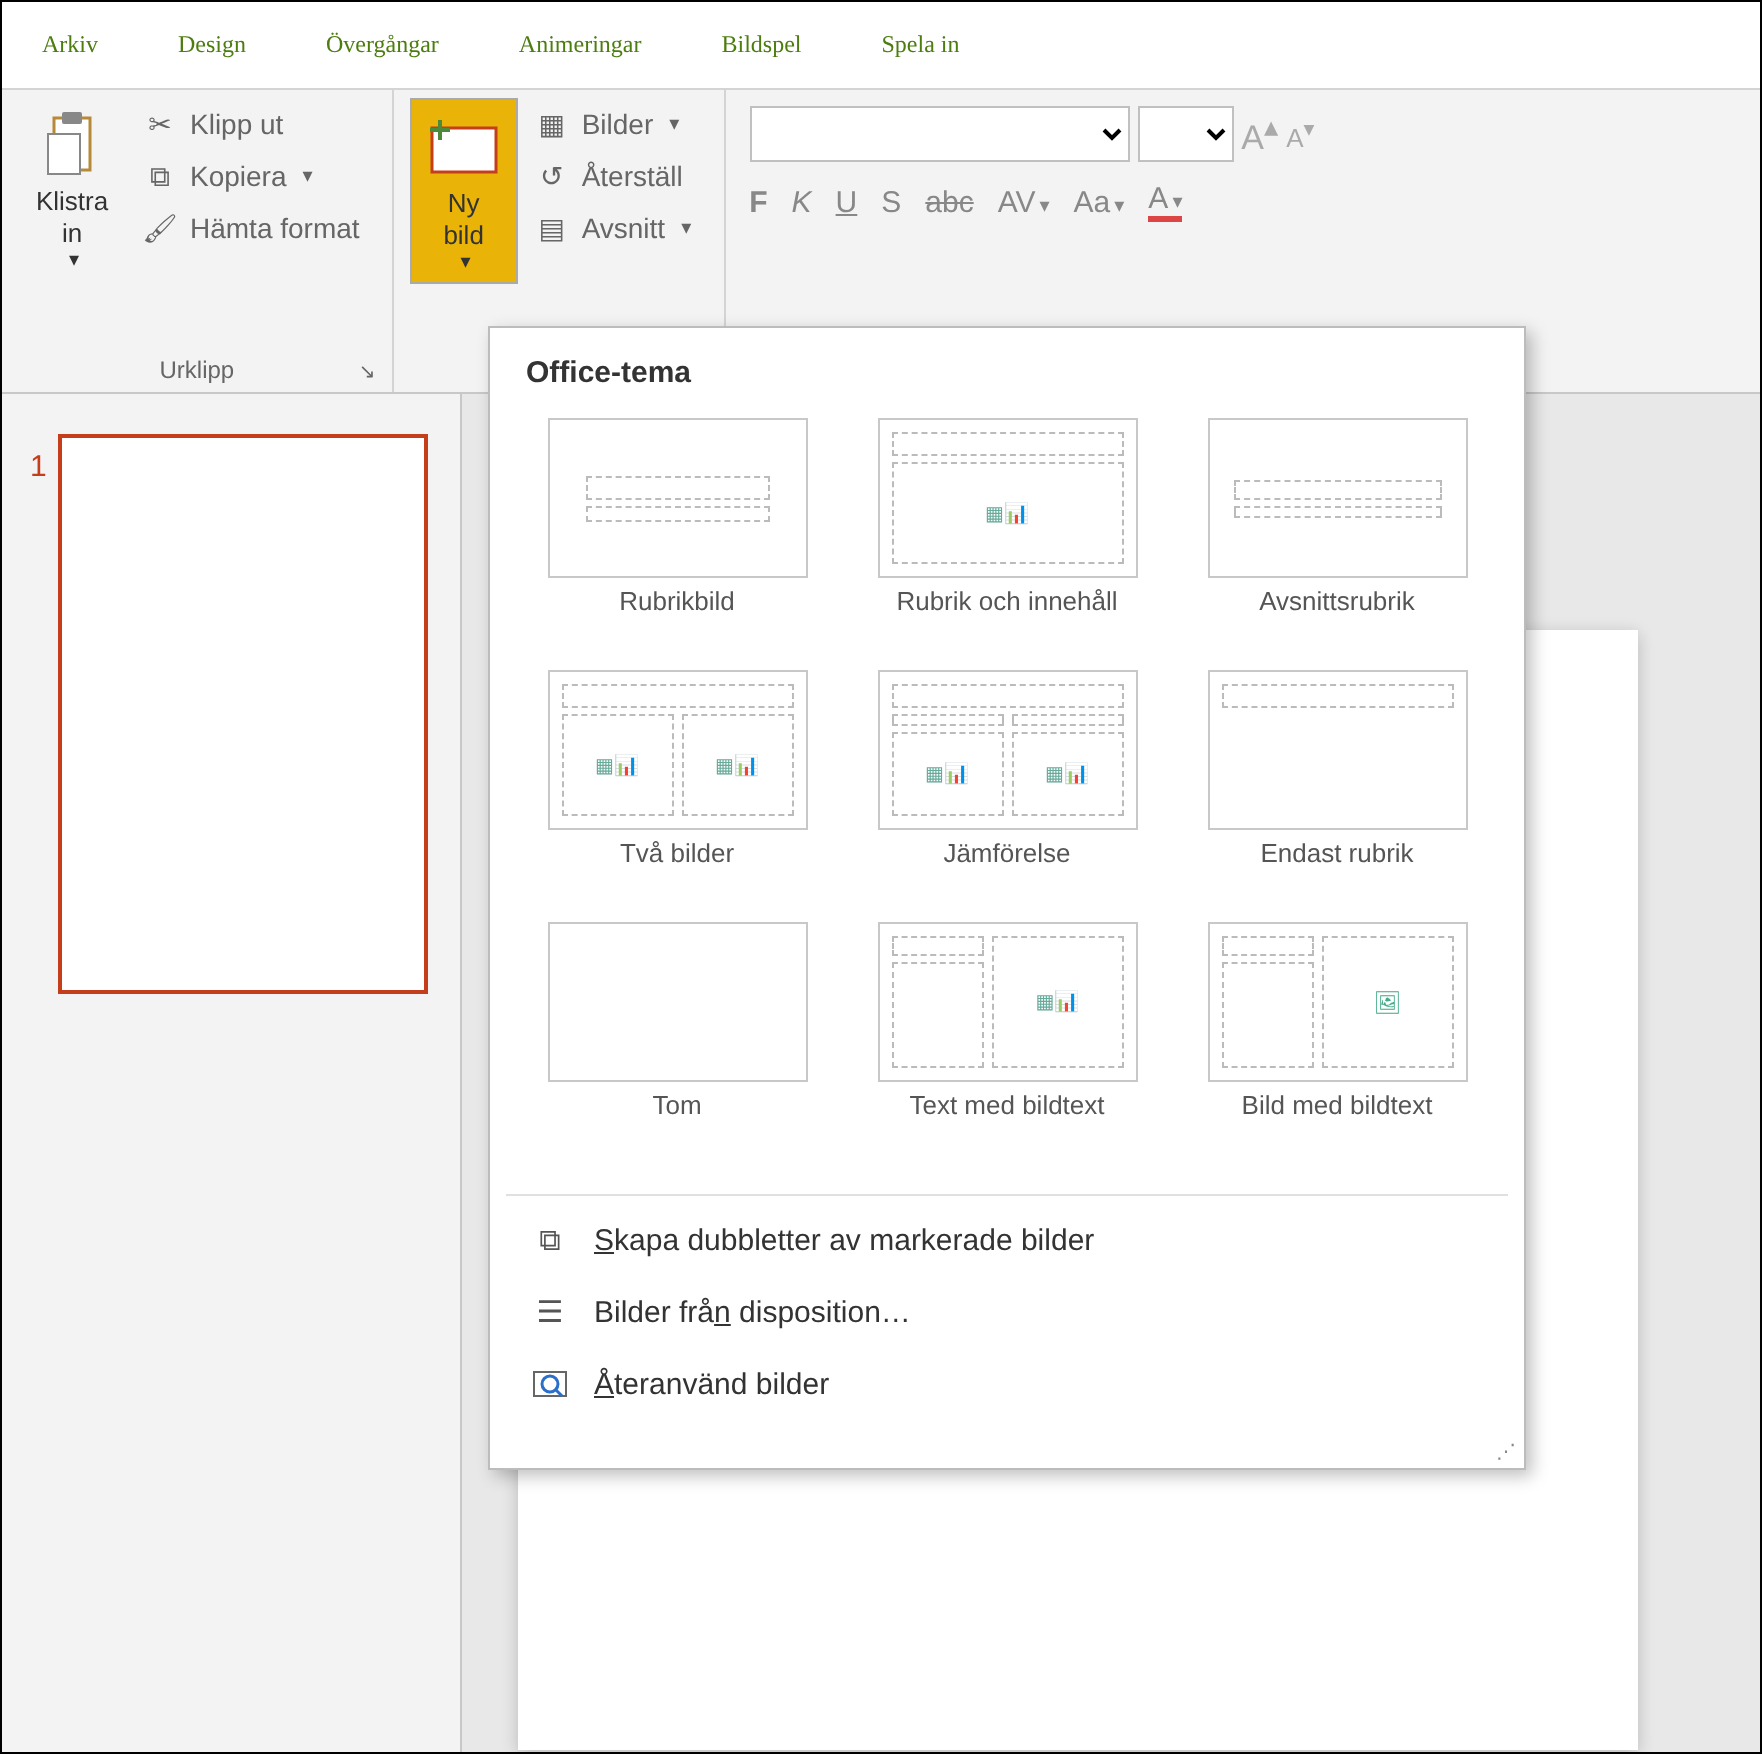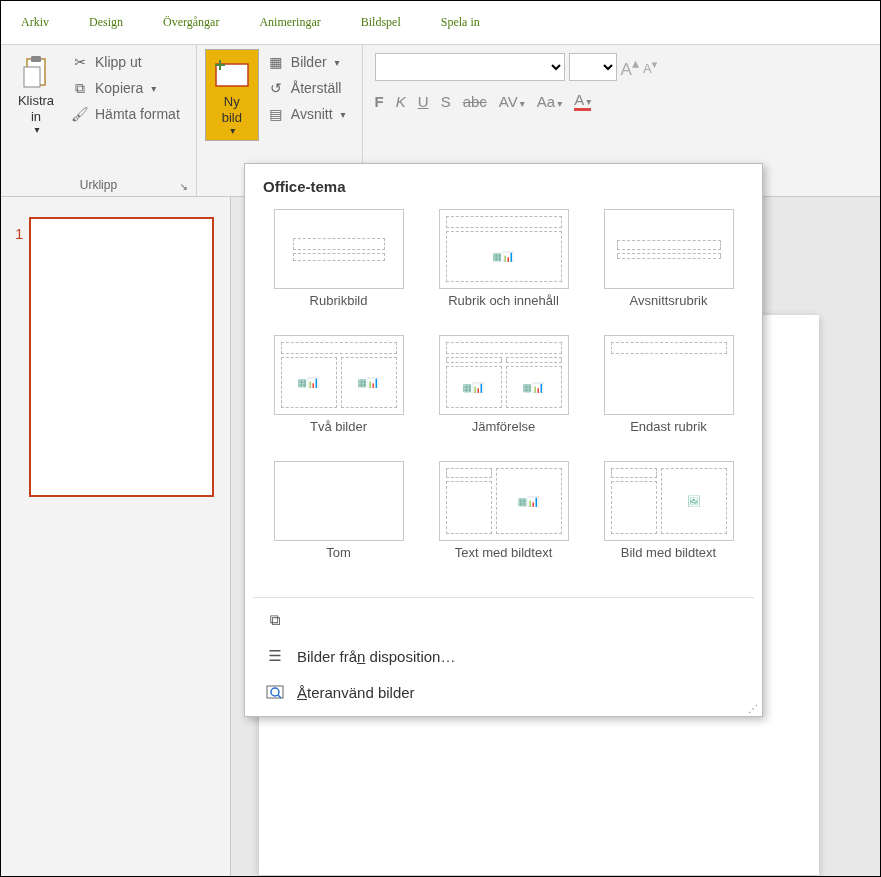--- a/index.html
+++ b/index.html
@@ -34,21 +34,21 @@
 
 
 .workspace { display: flex; position: absolute; top: 196px; left: 0; right: 0; bottom: 0; background: #e8e8e8; }
 .thumb-panel { width: 230px; background: #f3f3f3; border-right: 1px solid #c8c8c8; padding: 20px 10px; }
 .thumb-num { color: #c43e1c; font-size: 15px; position: absolute; left: 14px; top: 224px; }
 .thumb { width: 185px; height: 280px; background: #fff; border: 2px solid #c43e1c; margin-left: 18px; }
 .canvas-area { flex: 1; background: #e8e8e8; position: relative; }
 .canvas { position: absolute; left: 28px; top: 118px; width: 560px; height: 560px; background: #fff; box-shadow: 0 2px 8px rgba(0,0,0,0.2); }
 
 
-.menu { position: absolute; left: 243px; top: 162px; width: 519px; background: #fff; border: 1px solid #bcbcbc; box-shadow: 3px 3px 8px rgba(0,0,0,0.25); z-index: 10; padding-bottom: 6px; }
+.menu { position: absolute; left: 243px; top: 162px; width: 519px; background: #fff; border: 1px solid #bcbcbc; box-shadow: 3px 3px 8px rgba(0,0,0,0.25); z-index: 10; padding-bottom: 24px; }
 .menu-title { font-weight: 600; font-size: 15px; padding: 14px 18px 6px 18px; color: #333; }
 .layout-grid { display: grid; grid-template-columns: repeat(3, 1fr); gap: 10px 18px; padding: 8px 20px 16px 20px; }
 .layout-item { display: flex; flex-direction: column; align-items: center; cursor: pointer; }
 .layout-preview { width: 130px; height: 80px; border: 1px solid #c8c8c8; background: #fff; padding: 6px; display: flex; flex-direction: column; gap: 3px; }
 .layout-item .lbl { font-size: 13px; color: #555; text-align: center; margin-top: 4px; line-height: 1.2; min-height: 32px; }
 .ph { border: 1px dashed #bbb; }
 .ph-title { height: 12px; }
 .ph-row { display: flex; gap: 4px; flex: 1; }
 .ph-col { flex: 1; border: 1px dashed #bbb; display:flex; align-items:center; justify-content:center; }
 .content-ic { font-size: 10px; color: #6a9; }
@@ -285,20 +285,21 @@
       </div>
       <div class="lbl">Bild med bildtext</div>
     </div>
 
   </div>
 
   <div class="menu-sep"></div>
 
   <div class="menu-item">
     <span class="mic">⧉</span>
+    <span class="mt"><span class="ul">S</span><span>kapa dubbletter av markerade bilder</span></span>
   </div>
   <div class="menu-item">
     <span class="mic">☰</span>
     <span class="mt"><span>Bilder frå</span><span class="ul">n</span><span> disposition…</span></span>
   </div>
   <div class="menu-item">
     <span class="mic">
       <svg width="18" height="16" viewBox="0 0 18 16">
           <rect x="1" y="2" width="16" height="12" fill="#fff" stroke="#666"></rect>
           <circle cx="9" cy="8" r="4" fill="none" stroke="#2a6fc9" stroke-width="1.5"></circle>

